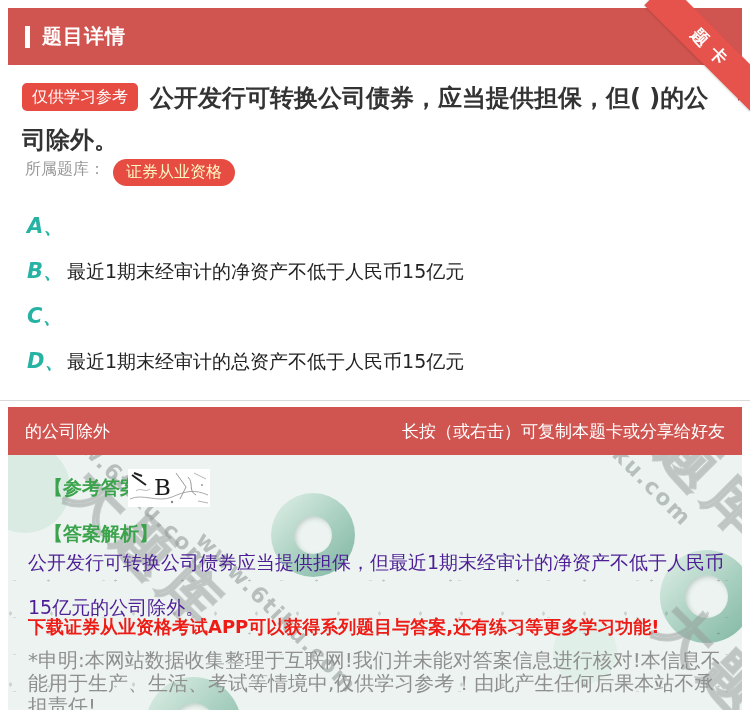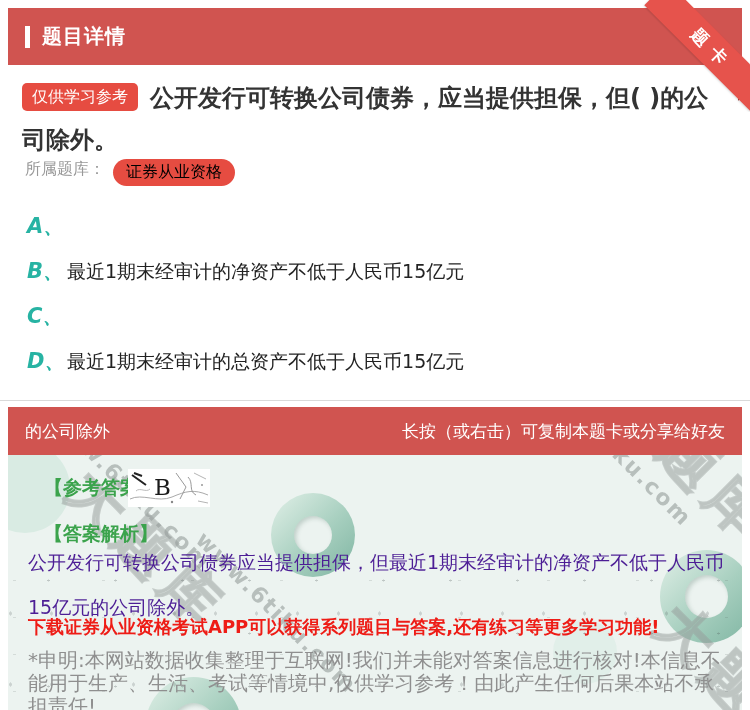--- a/index.html
+++ b/index.html
@@ -22,21 +22,21 @@
       transform:rotate(45deg);background:#e6534c;color:#fff;font-size:17px;font-weight:700;
       letter-spacing:9px;text-indent:9px;box-shadow:0 1px 2px rgba(0,0,0,.15);}
 
   
   .q{position:absolute;top:77px;left:22px;right:20px;font-size:24px;font-weight:700;
      color:#333;line-height:42px;z-index:1;}
   .q-badge{display:inline-block;background:#e64c41;color:#fff;font-size:16px;font-weight:400;
      border-radius:5px;padding:3px 10px;margin-right:12px;vertical-align:4px;line-height:22px;}
   .bank{position:absolute;top:159px;left:25px;display:flex;
      font-size:16px;color:#999;z-index:1;}
-  .bank-badge{margin-left:8px;background:#e64c41;color:#000000;border-radius:14px;
+  .bank-badge{margin-left:8px;background:#e64c41;color:#fef9c3;border-radius:14px;
      padding:3px 13px;font-size:16px;}
 
   
   .opts{position:absolute;top:212px;left:27px;right:20px;z-index:1;}
   .opt{display:flex;align-items:baseline;height:45px;font-size:19px;color:#222;}
   .opt-letter{color:#27b3a3;font-style:italic;font-weight:700;font-size:21px;
      width:40px;flex:0 0 auto;}
 
   
   .divider{position:absolute;top:400px;left:0;right:0;height:1px;background:#d9d9d9;}

